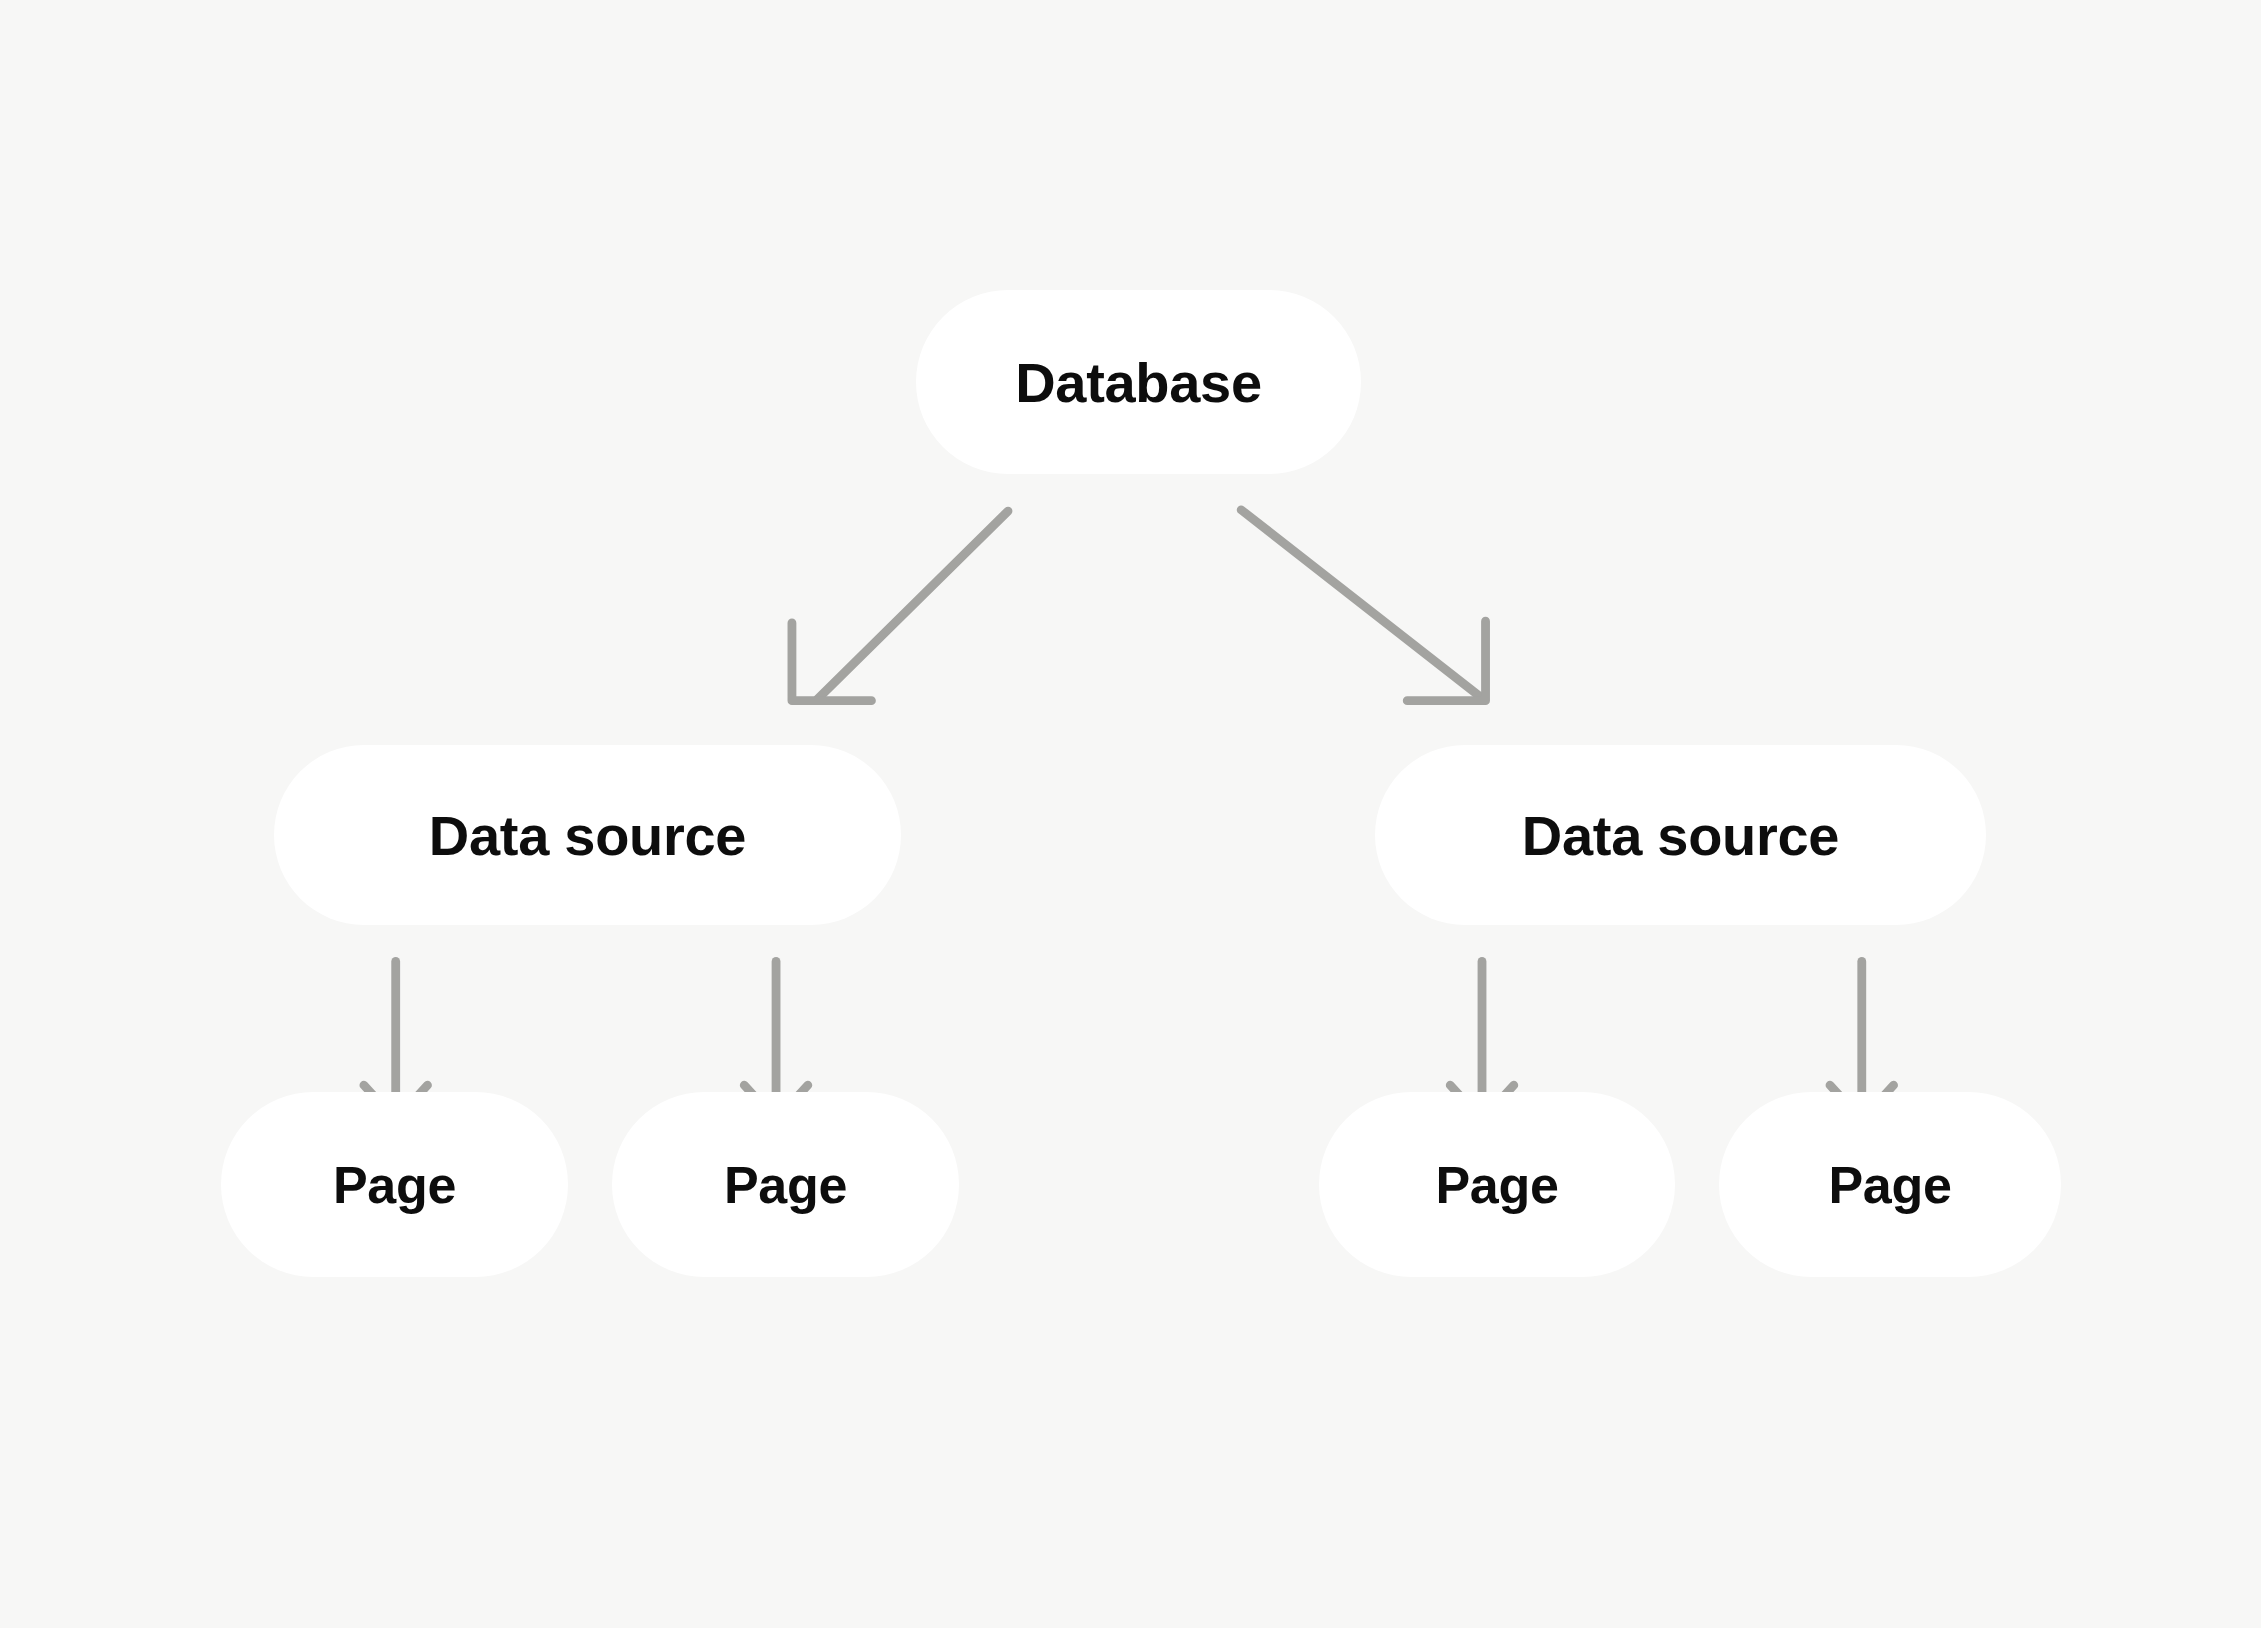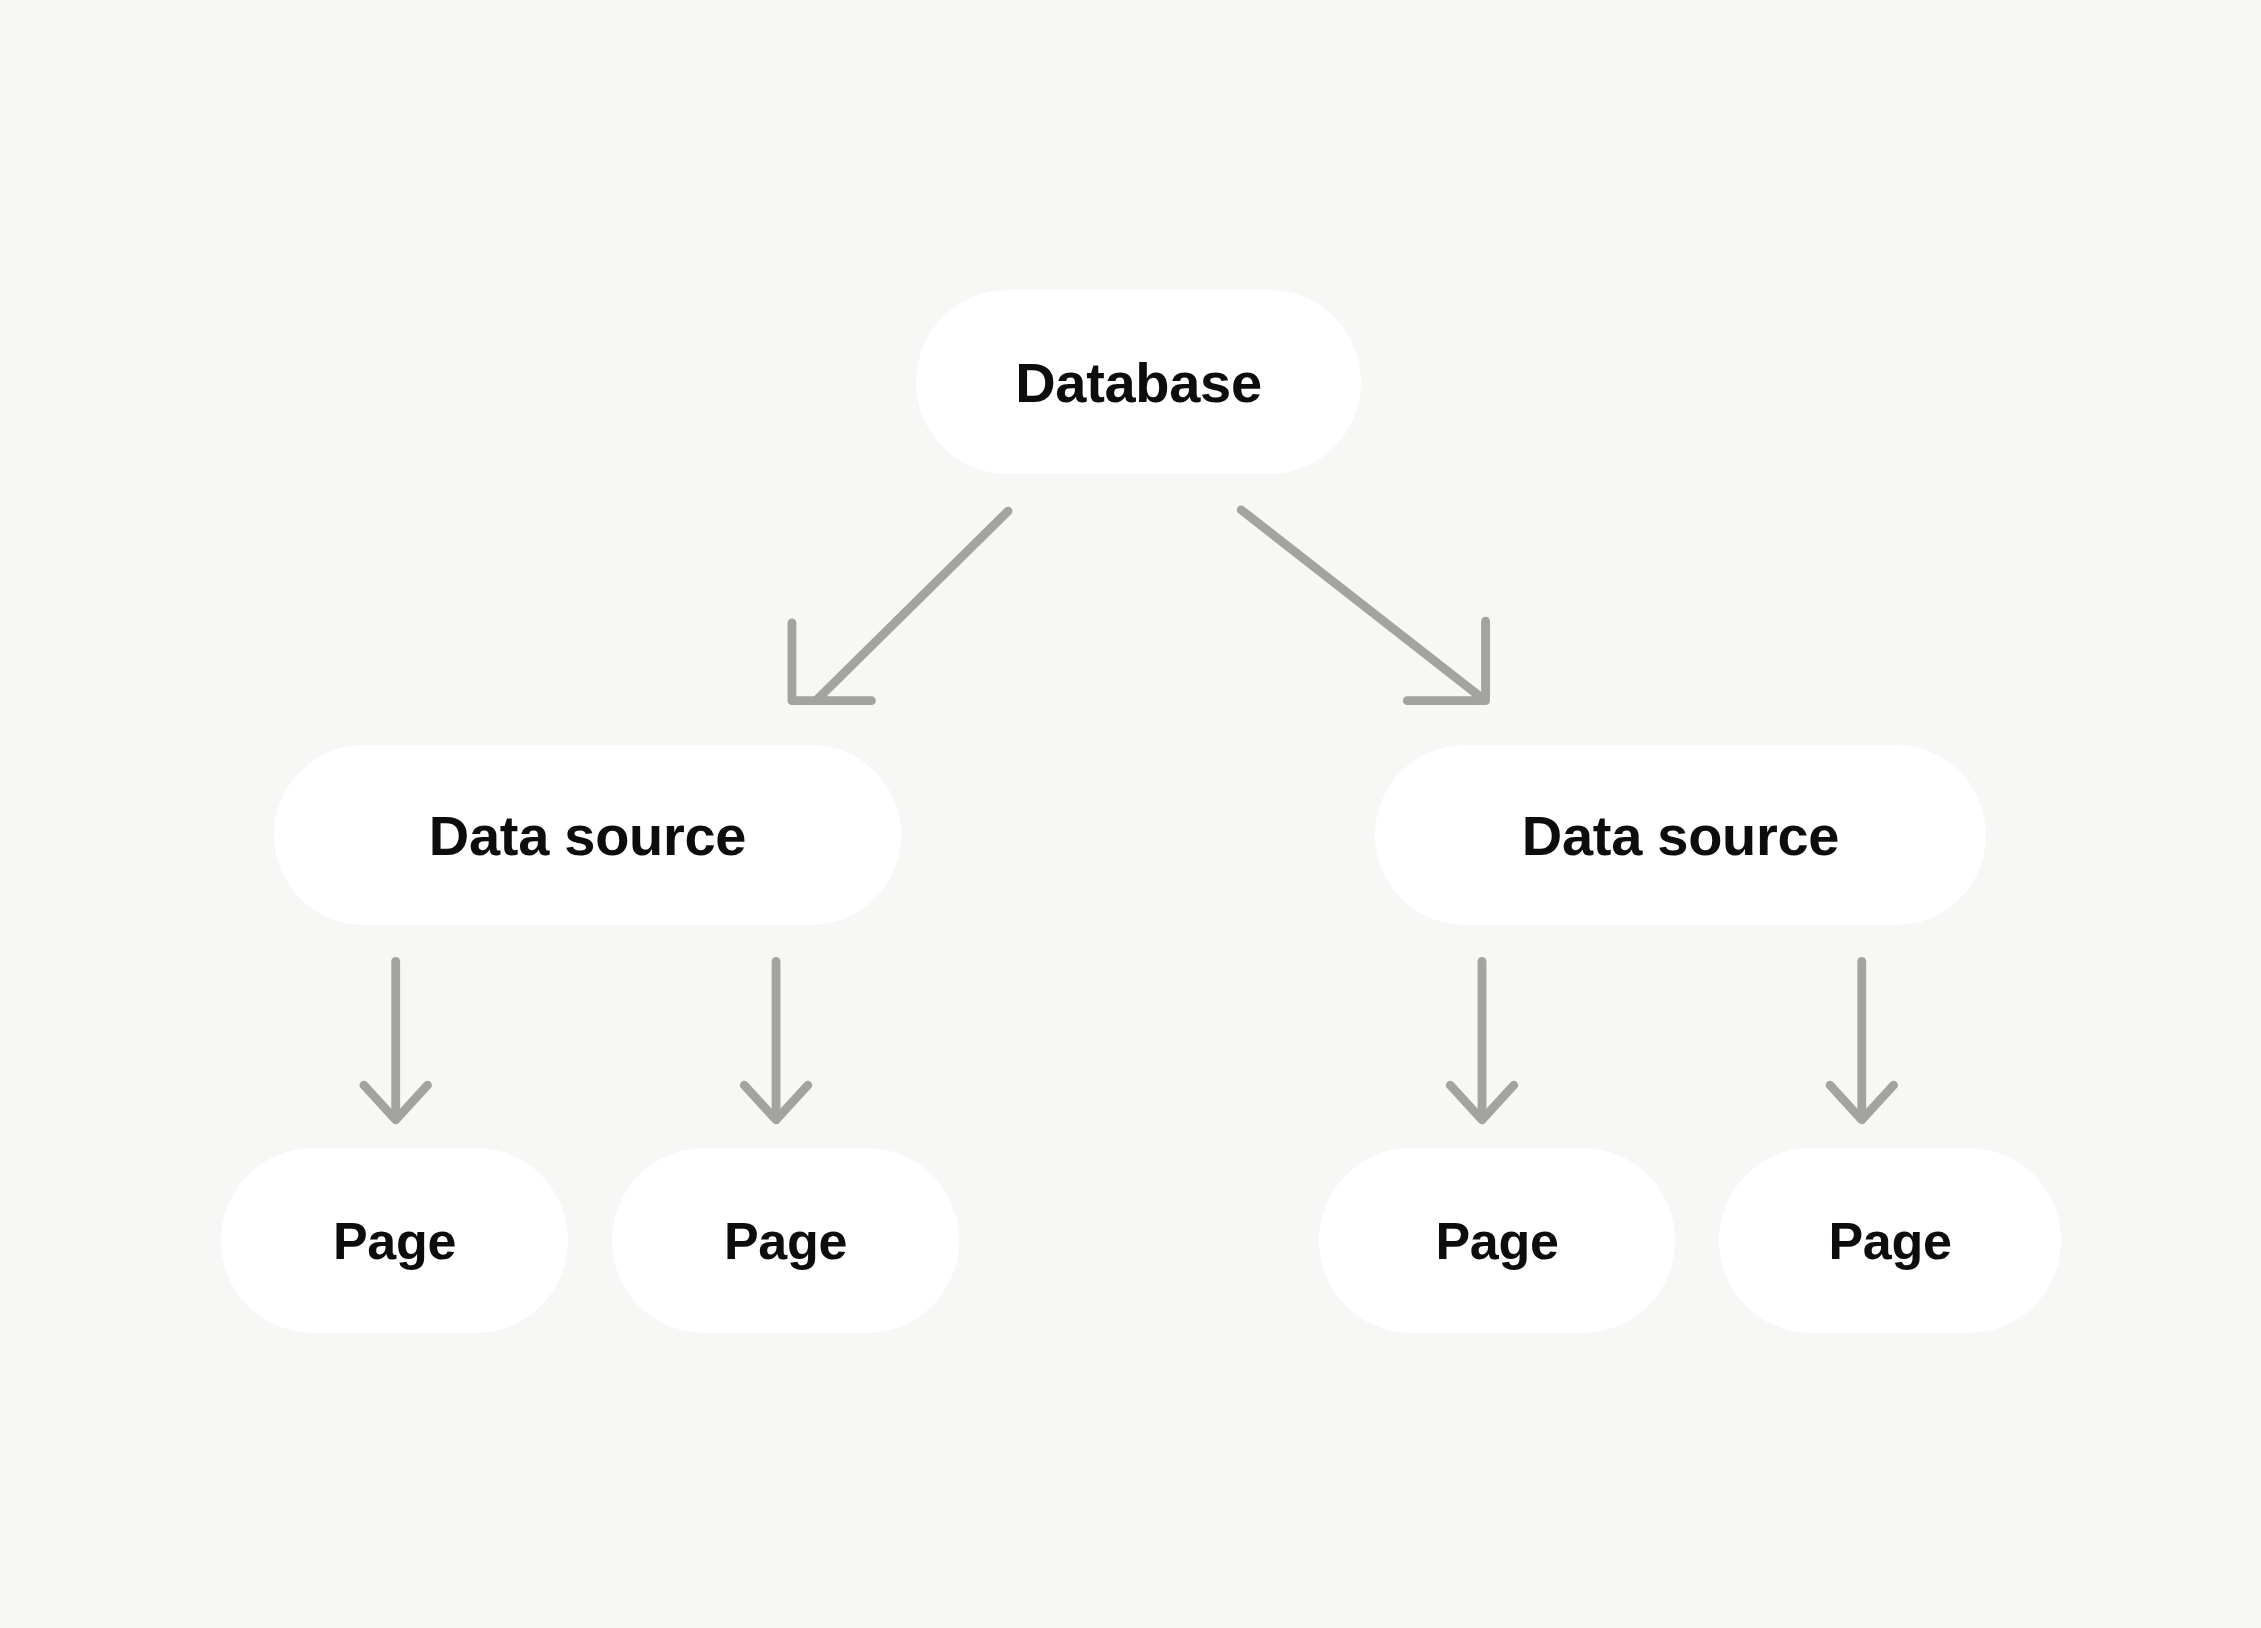--- a/index.html
+++ b/index.html
@@ -56,21 +56,21 @@
     font-size: 56px;
   }
   .node-datasource-right {
     left: 1375px;
     top: 745px;
     width: 611px;
     height: 180px;
     font-size: 56px;
   }
   .node-page {
-    top: 1148px;
+    top: 1092px;
     height: 185px;
     font-size: 52px;
   }
   .node-page-1 { left: 221px;  width: 347px; }
   .node-page-2 { left: 612px; width: 347px; }
   .node-page-3 { left: 1319px; width: 356px; }
   .node-page-4 { left: 1719px; width: 342px; }
 </style>
 </head>
 <body>

